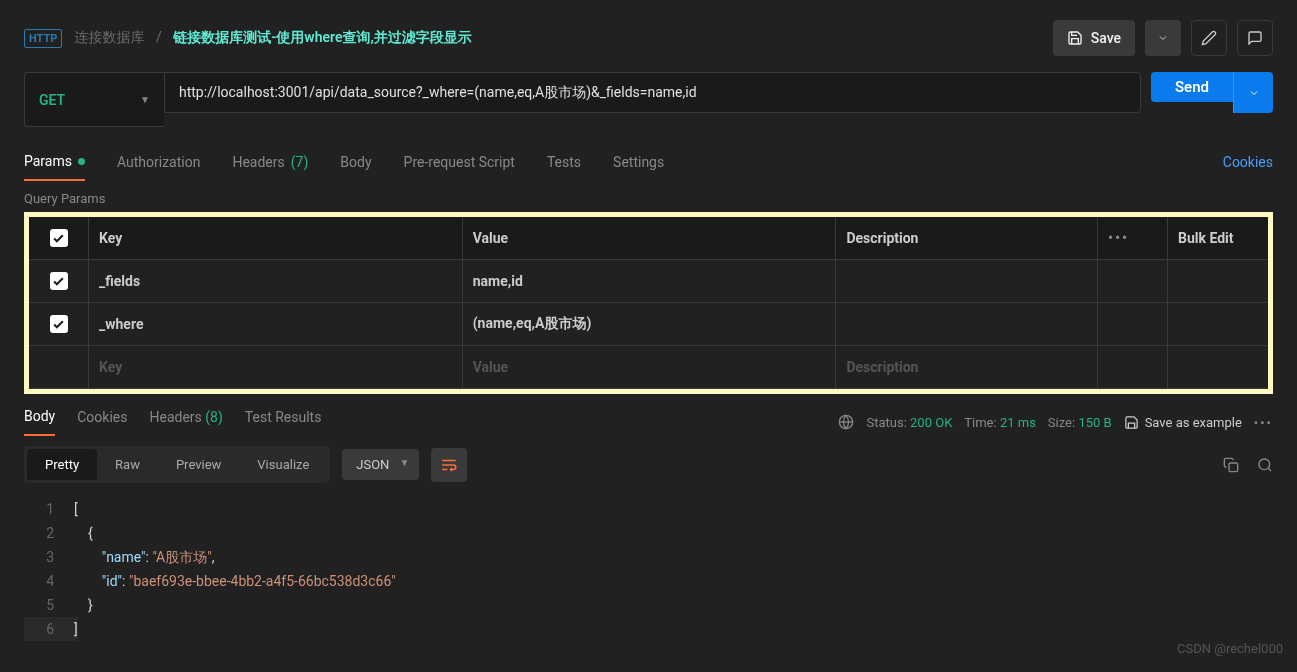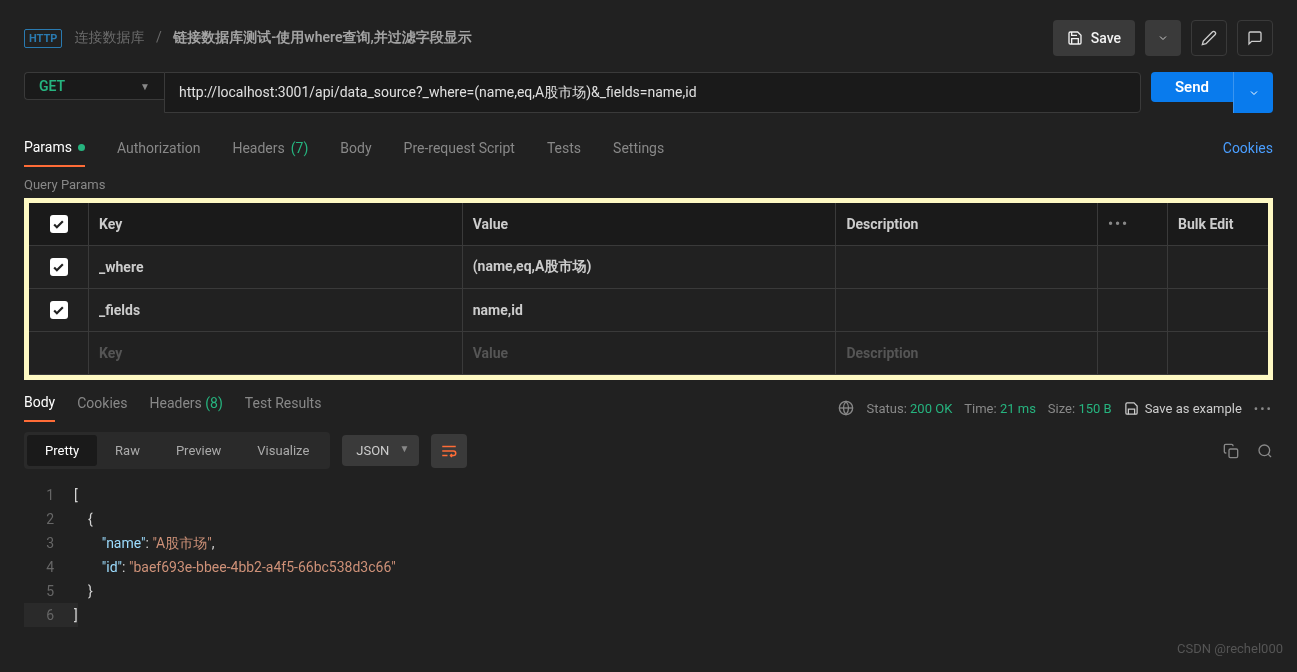--- a/index.html
+++ b/index.html
@@ -2,28 +2,28 @@
 <html><head>
 <meta charset="utf-8">
 <style>
 * { margin:0; padding:0; box-sizing:border-box; font-family:-apple-system,BlinkMacSystemFont,"Segoe UI",Roboto,sans-serif; }
 body { background:#212121; color:#e0e0e0; font-size:13px; width:1297px; height:672px; overflow:hidden; }
 .header { display:flex; align-items:center; padding:20px 24px 16px; gap:12px; }
 .http-icon { color:#2a7ab0; font-weight:bold; font-size:11px; border:1.5px solid #2a7ab0; padding:2px 4px; border-radius:2px; position:relative; }
 .breadcrumb { color:#6b6b6b; font-size:14px; }
 .breadcrumb-item { cursor:pointer; }
 .breadcrumb-sep { margin:0 8px; }
-.breadcrumb-title { color:#a3a3a3; font-weight:600; }
+.breadcrumb-title { color:#5eead4; font-weight:600; }
 .header-actions { margin-left:auto; display:flex; gap:10px; }
 .btn { display:flex; align-items:center; justify-content:center; border:none; border-radius:4px; cursor:pointer; font-size:14px; height:36px; }
 .btn-save { background:#3a3a3a; color:#f2f2f2; padding:0 14px; gap:8px; font-weight:500; }
 .btn-chev { background:#3a3a3a; width:36px; color:#ccc; }
 .btn-icon { background:transparent; width:36px; color:#ccc; border:1px solid #3a3a3a; }
 .request-row { display:flex; padding:0 24px 16px; gap:0; }
-.method-select { background:#1a1a1a; border:1px solid #3a3a3a; border-right:none; border-radius:4px 0 0 4px; padding:0 40px 0 14px; height:28px; display:flex; align-items:center; color:#26b47f; font-weight:600; font-size:14px; position:relative; cursor:pointer; min-width:140px; }
+.method-select { background:#1a1a1a; border:1px solid #3a3a3a; border-right:none; border-radius:4px 0 0 4px; padding:0 40px 0 14px; height:55px; display:flex; align-items:center; color:#26b47f; font-weight:600; font-size:14px; position:relative; cursor:pointer; min-width:140px; }
 .method-select .chev { position:absolute; right:14px; color:#888; font-size:10px; }
 .url-input { flex:1; background:#1a1a1a; border:1px solid #3a3a3a; border-radius:0 4px 4px 0; height:41px; padding:0 14px; color:#e0e0e0; font-size:14px; outline:none; }
 .send-wrap { margin-left:10px; display:flex; }
 .btn-send { background:#097bed; color:#fff; font-weight:600; padding:0 24px; border-radius:4px 0 0 4px; font-size:15px; height:30px; }
 .btn-send-chev { background:#097bed; width:40px; border-left:1px solid rgba(255,255,255,.2); border-radius:0 4px 4px 0; color:#fff; height:41px; }
 .tabs { display:flex; align-items:center; padding:0 24px; border-bottom:0; gap:32px; }
 .tab { padding:10px 0; color:#888; cursor:pointer; font-size:14px; display:flex; align-items:center; gap:6px; }
 .tab.active { color:#fff; border-bottom:2px solid #ff6c37; }
 .tab .dot { width:7px; height:7px; background:#26b47f; border-radius:50%; }
 .tab .count { color:#26b47f; }
@@ -170,36 +170,36 @@
   </div>
   <div id="param-rows">
       <div class="trow">
     <div class="cell">
           <span class="check">
             <svg viewBox="0 0 24 24" fill="none" stroke="#212121" stroke-width="4">
               <polyline points="20 6 9 17 4 12"></polyline>
             </svg>
           </span>
         </div>
-    <div class="cell">_where</div>
-    <div class="cell">(name,eq,A股市场)</div>
+    <div class="cell">_fields</div>
+    <div class="cell">name,id</div>
     <div class="cell"></div>
     <div class="cell"></div>
     <div class="cell"></div>
       </div>
       <div class="trow">
     <div class="cell">
           <span class="check">
             <svg viewBox="0 0 24 24" fill="none" stroke="#212121" stroke-width="4">
               <polyline points="20 6 9 17 4 12"></polyline>
             </svg>
           </span>
         </div>
-    <div class="cell">_fields</div>
-    <div class="cell">name,id</div>
+    <div class="cell">_where</div>
+    <div class="cell">(name,eq,A股市场)</div>
     <div class="cell"></div>
     <div class="cell"></div>
     <div class="cell"></div>
       </div>
       <div class="trow">
   <div class="cell">
           <span class="check empty"></span>
         </div>
   <div class="cell placeholder">Key</div>
   <div class="cell placeholder">Value</div>

